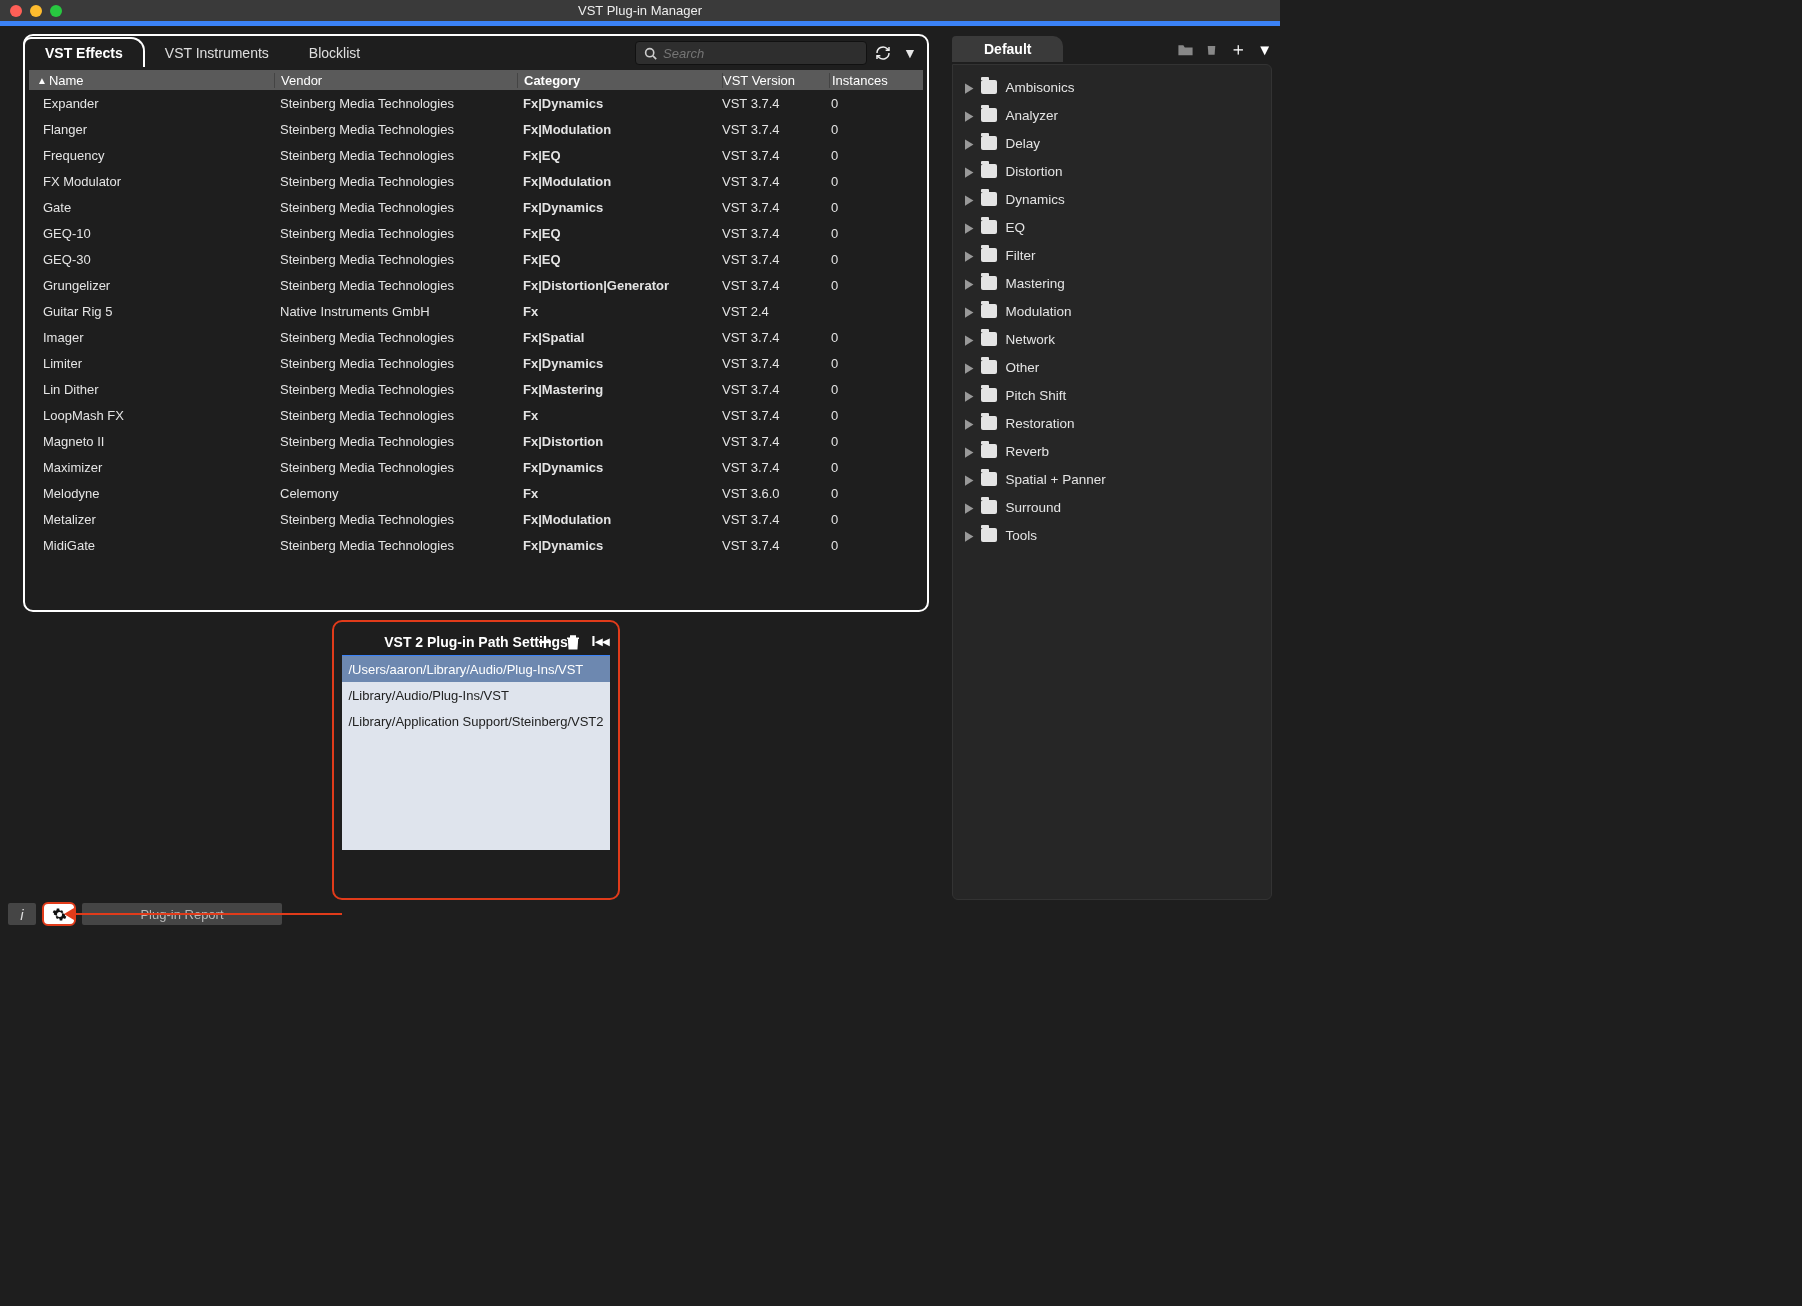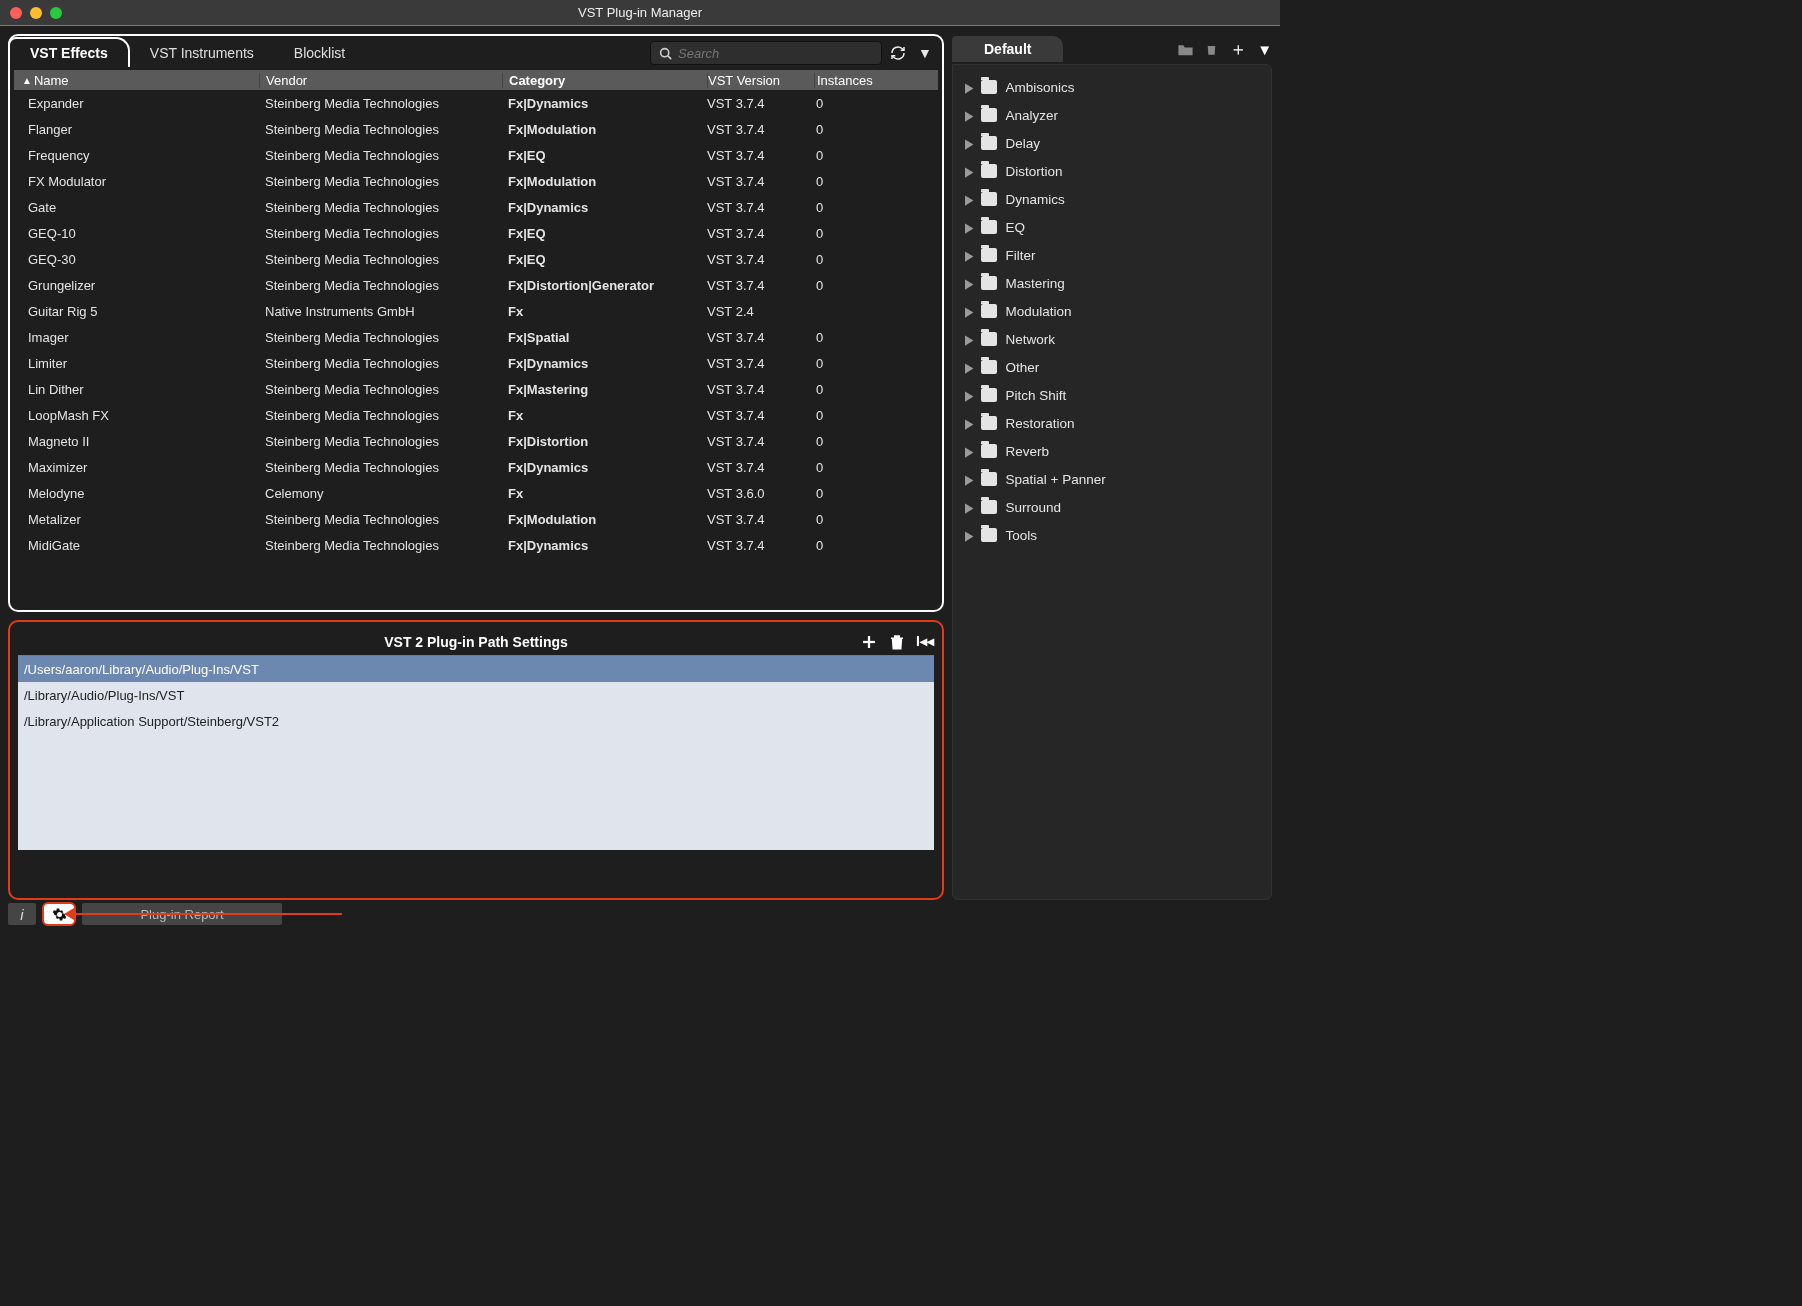--- a/index.html
+++ b/index.html
@@ -11,30 +11,30 @@
     height: 928px;
     overflow: hidden;
     font-size: 13px;
   }
   .titlebar {
     height: 26px;
     background: #3a3a3a;
     display: flex;
     align-items: center;
     position: relative;
-    border-bottom: 1px solid #3b82f6;
+    border-bottom: 5px solid #3b82f6;
   }
   .traffic-lights { display: flex; gap: 8px; padding-left: 10px; }
   .tl { width: 12px; height: 12px; border-radius: 50%; }
   .tl.red { background: #ff5f57; }
   .tl.yellow { background: #febc2e; }
   .tl.green { background: #28c840; }
   .title-text { position: absolute; left: 50%; transform: translateX(-50%); color: #eee; font-size: 13px; }
   .main-layout { display: flex; height: calc(100% - 26px - 28px); }
-  .left-pane { flex: 1; display: flex; flex-direction: column; padding: 8px 6px 0 8px; min-width: 0; }
+  .left-pane { flex: 1; display: flex; flex-direction: column; padding: 8px 6px 0 8px; min-width: 0; align-items: center; }
   .right-pane { width: 330px; padding: 8px 8px 0 2px; display: flex; flex-direction: column; }
   .top-section {
     border: 2px solid #fff;
     border-radius: 10px;
     padding-bottom: 6px;
     display: flex;
     flex-direction: column;
     min-height: 0;
     flex: 1;
   }

